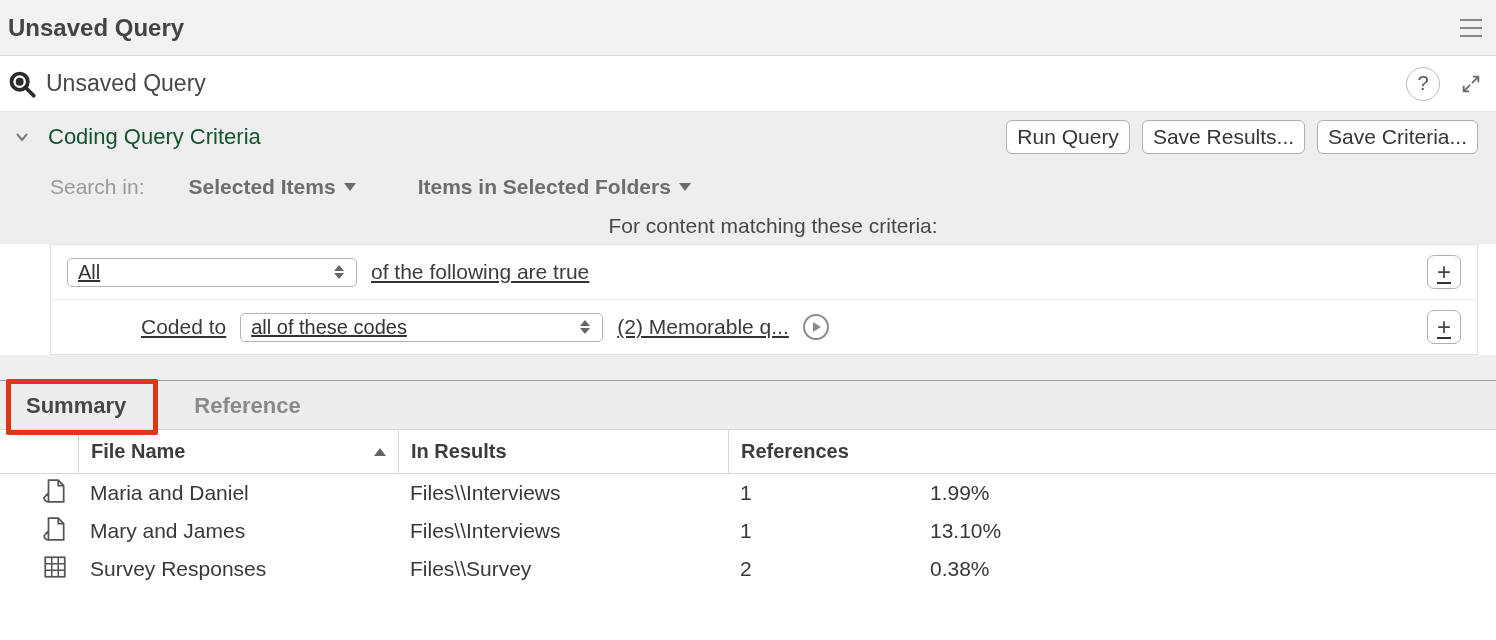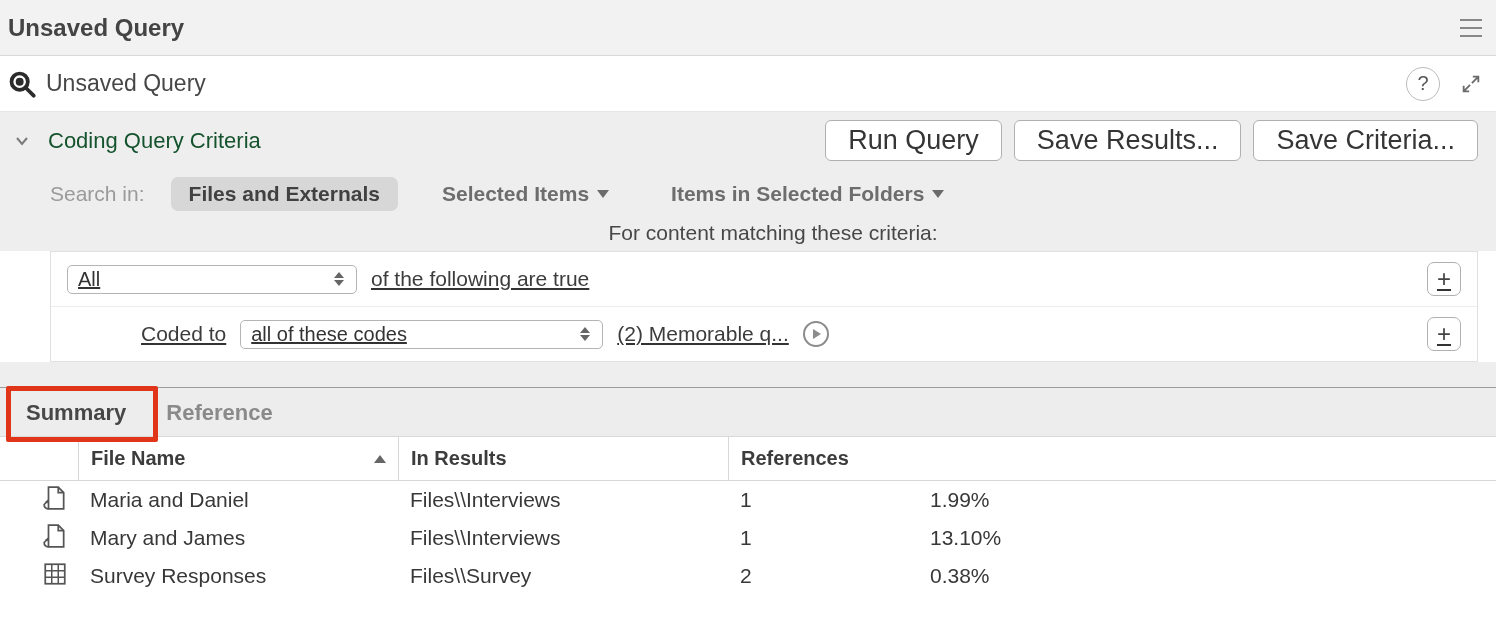--- a/index.html
+++ b/index.html
@@ -40,21 +40,21 @@
   
   .criteria-bar {
     display:flex; align-items:center; padding:8px 18px 6px 14px;
     background:#eeeeee;
   }
   .chev { width:16px; height:16px; margin-right:18px; cursor:pointer;}
   .criteria-title { font-size:22px; color:#14532d;}
   .btn-group { margin-left:auto; display:flex; gap:12px;}
   .mac-btn {
     border:1px solid #b0b0b0; border-radius:6px; background:#fff;
-    padding:4px 22px; font-size:27px; color:#353535; cursor:pointer;
+    padding:4px 10px; font-size:21px; color:#353535; cursor:pointer;
   }
   
   .search-row {
     display:flex; align-items:center; gap:26px; padding:10px 0 10px 50px;
     background:#eeeeee;
   }
   .search-label { color:#9a9a9a; font-size:21px;}
   .pill {
     padding:5px 18px; border-radius:7px; font-size:21px; font-weight:600;
     color:#6d6d6d; display:flex; align-items:center; gap:8px; cursor:pointer;
@@ -98,21 +98,21 @@
   .arrow-circle::after{
     content:""; width:0;height:0;
     border-top:5px solid transparent;border-bottom:5px solid transparent;
     border-left:8px solid #8c8c8c; margin-left:2px;
   }
   
   .under-criteria { height:26px; background:#eeeeee; border-bottom:1px solid #9c9c9c;}
   
   .tabs-row {
     display:flex; align-items:flex-end; background:#ededed;
-    border-bottom:1px solid #d9d9d9; position:relative; padding-left:6px;
+    border-bottom:1px solid #d9d9d9; position:relative; padding-left:6px;gap:28px;
   }
   .tab {
     padding:12px 20px 10px 20px; font-size:22px; font-weight:600;
     color:#8a8a8a; cursor:pointer;
   }
   .tab.active { color:#474747;}
   .highlight-box{
     position:absolute; left:6px; top:-2px; width:152px; height:56px;
     border:5px solid #e1351a; border-radius:2px; pointer-events:none;
   }
@@ -169,21 +169,20 @@
     <span class="criteria-title">Coding Query Criteria</span>
     <div class="btn-group">
       <div class="mac-btn">Run Query</div>
       <div class="mac-btn">Save Results...</div>
       <div class="mac-btn">Save Criteria...</div>
     </div>
   </div>
 
   <div class="search-row">
     <span class="search-label">Search in:</span>
-    <span class="pill active">Files and Externals</span>
     <span class="pill">
       <span>Selected Items</span>
       <span class="caret-down"></span>
     </span>
     <span class="pill">
       <span>Items in Selected Folders</span>
       <span class="caret-down"></span>
     </span>
   </div>
 

